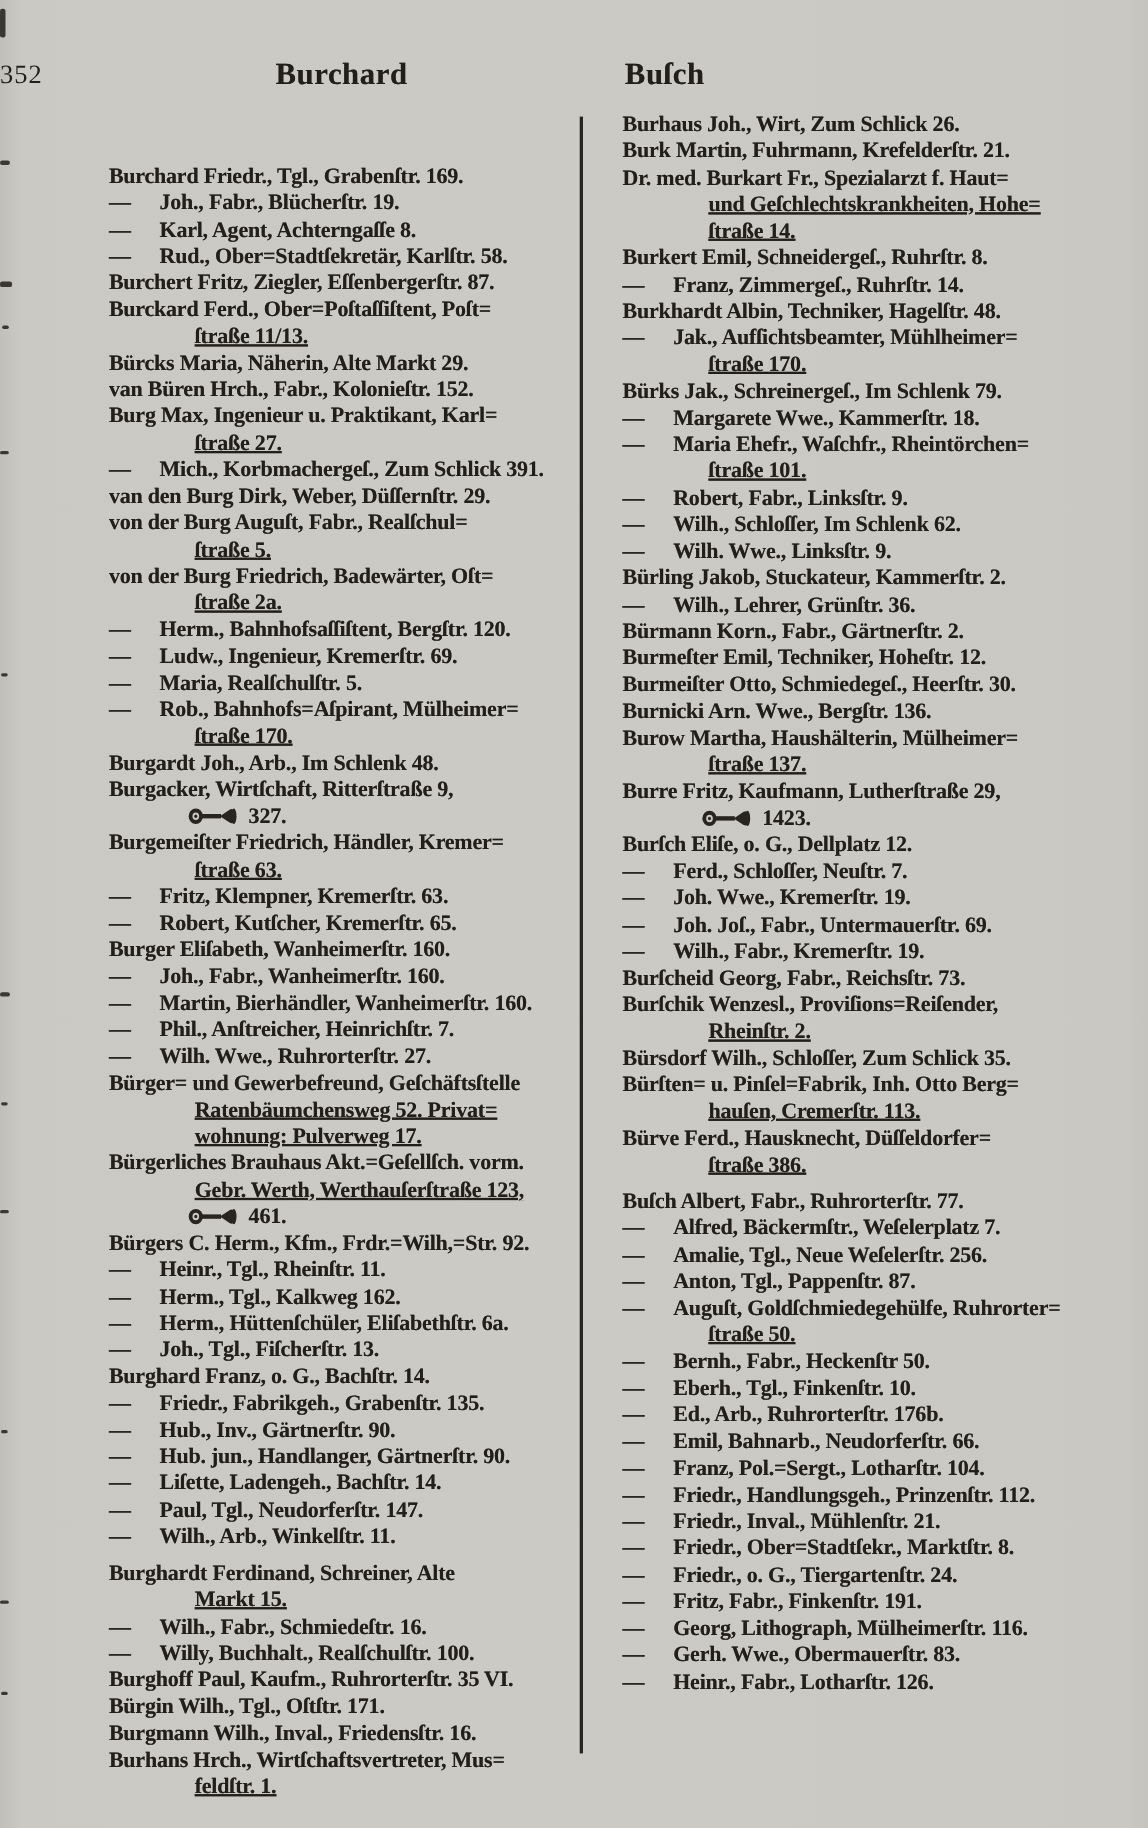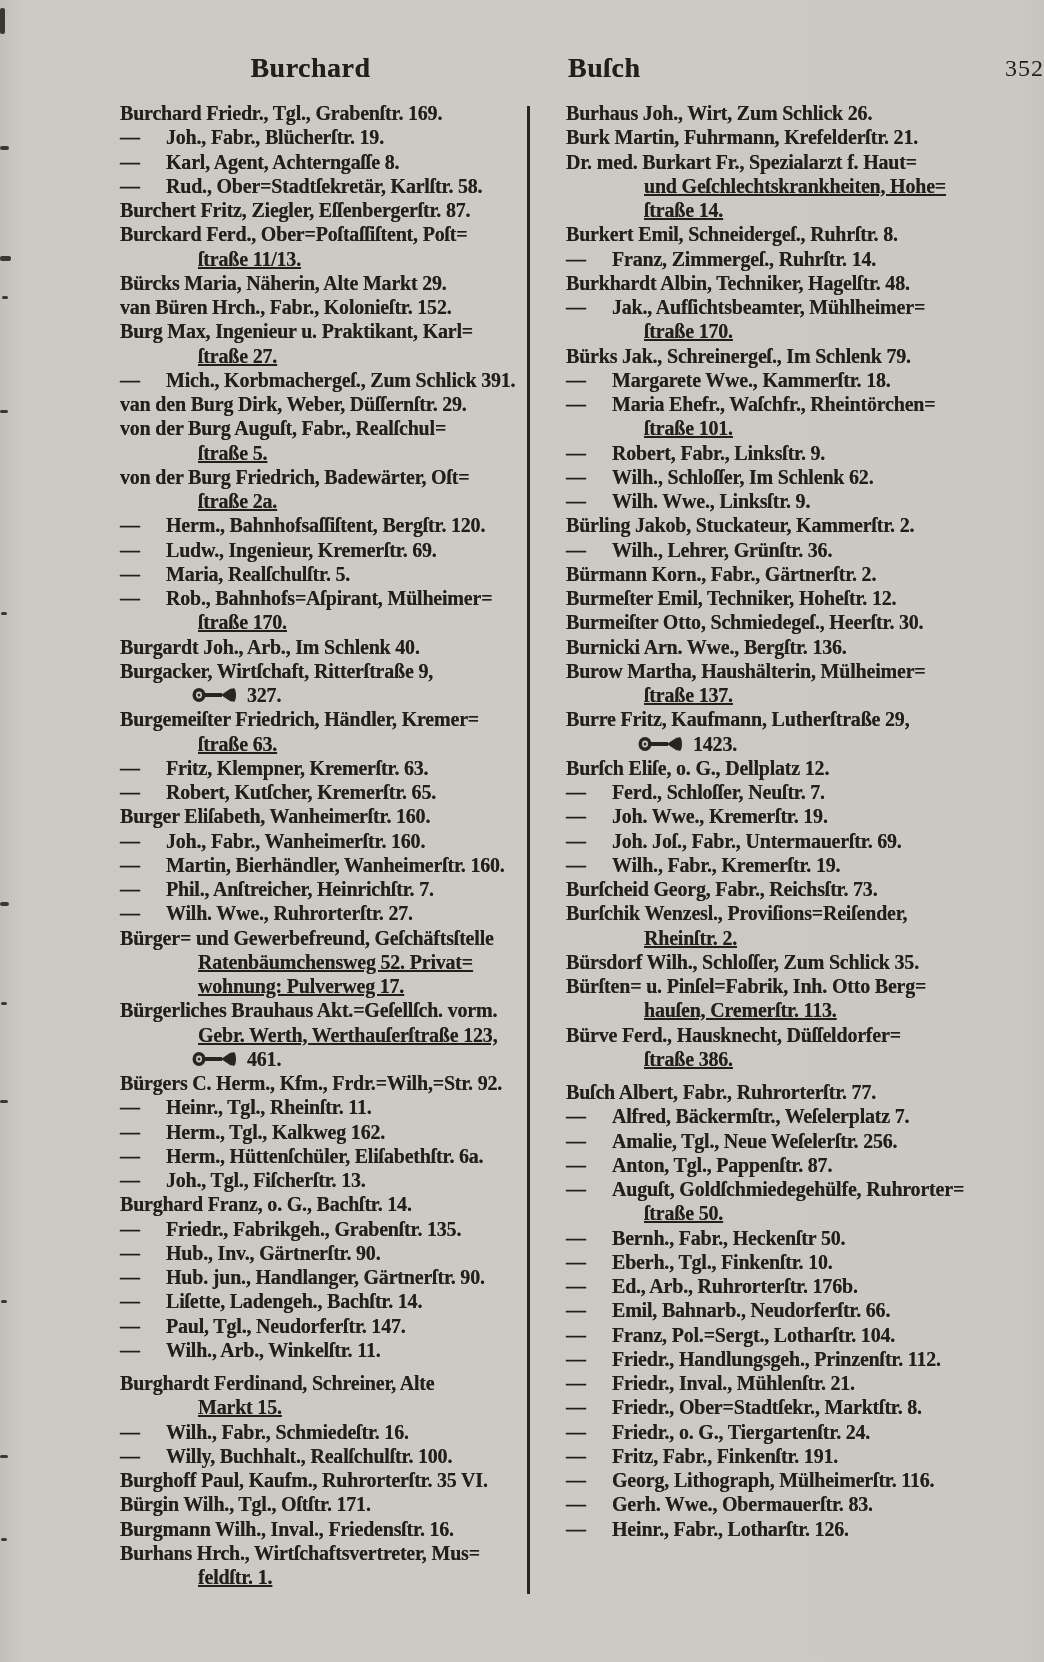--- a/index.html
+++ b/index.html
@@ -8,27 +8,27 @@
     width:1044px; height:1662px;
     background: linear-gradient(90deg, #c0bfba 0px, #cac9c4 20px, #cbcac5 500px, #c9c8c3 1020px, #c5c4bf 1044px);
     font-family:"Liberation Serif", serif;
     color:#221f1b;
     overflow:hidden;
   }
   .hdr { position:absolute; font-weight:bold; font-size:28px; letter-spacing:.5px;
          text-shadow:0 0 .5px rgba(25,22,18,.65); }
   .hdr-left  { top:52px; left:103px; width:415px; text-align:center; }
   .hdr-right { top:52px; left:568px; width:280px; }
-  .hdr-num   { position:absolute; top:55px; left:0; width:1044px; text-align:right;
+  .hdr-num   { position:absolute; top:55px; left:0; width:1044px; text-align:left;
                font-size:24px; font-weight:normal; letter-spacing:1px; }
   .divider { position:absolute; left:527px; top:106px; width:3px; height:1488px; background:#28251f; }
   .col { position:absolute; top:101px; font-size:20px; line-height:24.25px;
          font-weight:bold; letter-spacing:-0.2px;
          text-shadow:0 0 .4px rgba(25,22,18,.6); }
-  .col-left  { left:120px; width:424px; }
+  .col-left  { left:99px; width:424px;margin-top:47px; }
   .col-right { left:566px; width:430px; }
   .ln { white-space:nowrap; }
   .cont { padding-left:78px;text-decoration:underline; }
   .dash { display:inline-block; width:46px; }
   .entry.gap { margin-top:9px; }
   .phone { padding-left:72px; display:flex; align-items:center; }
   .phone svg { margin-right:9px; flex:0 0 auto; }
   .speck { position:absolute; background:#3b3832; border-radius:2px; }
 </style>
 </head>
@@ -93,21 +93,21 @@
         <div class="ln"><span class="dash">—</span>Ludw., Ingenieur, Kremerſtr. 69.</div>
       </div>
       <div class="entry">
         <div class="ln"><span class="dash">—</span>Maria, Realſchulſtr. 5.</div>
       </div>
       <div class="entry">
         <div class="ln"><span class="dash">—</span>Rob., Bahnhofs=Aſpirant, Mülheimer=</div>
         <div class="ln cont">ſtraße 170.</div>
       </div>
       <div class="entry">
-        <div class="ln">Burgardt Joh., Arb., Im Schlenk 40.</div>
+        <div class="ln">Burgardt Joh., Arb., Im Schlenk 48.</div>
       </div>
       <div class="entry">
         <div class="ln">Burgacker, Wirtſchaft, Ritterſtraße 9,</div>
         <div class="ln phone">
           <svg width="46" height="16" viewBox="0 0 46 16">
             <ellipse cx="7" cy="8" rx="6.5" ry="7" fill="#28251f"></ellipse>
             <ellipse cx="7" cy="8" rx="3" ry="3.4" fill="#cac9c4"></ellipse>
             <ellipse cx="7" cy="8" rx="1.4" ry="1.6" fill="#28251f"></ellipse>
             <rect x="12" y="6" width="18" height="4" fill="#28251f"></rect>
             <path d="M29,8 L38,2 Q41,0.5 41,4 L41,12 Q41,15.5 38,14 Z" fill="#28251f"></path>

